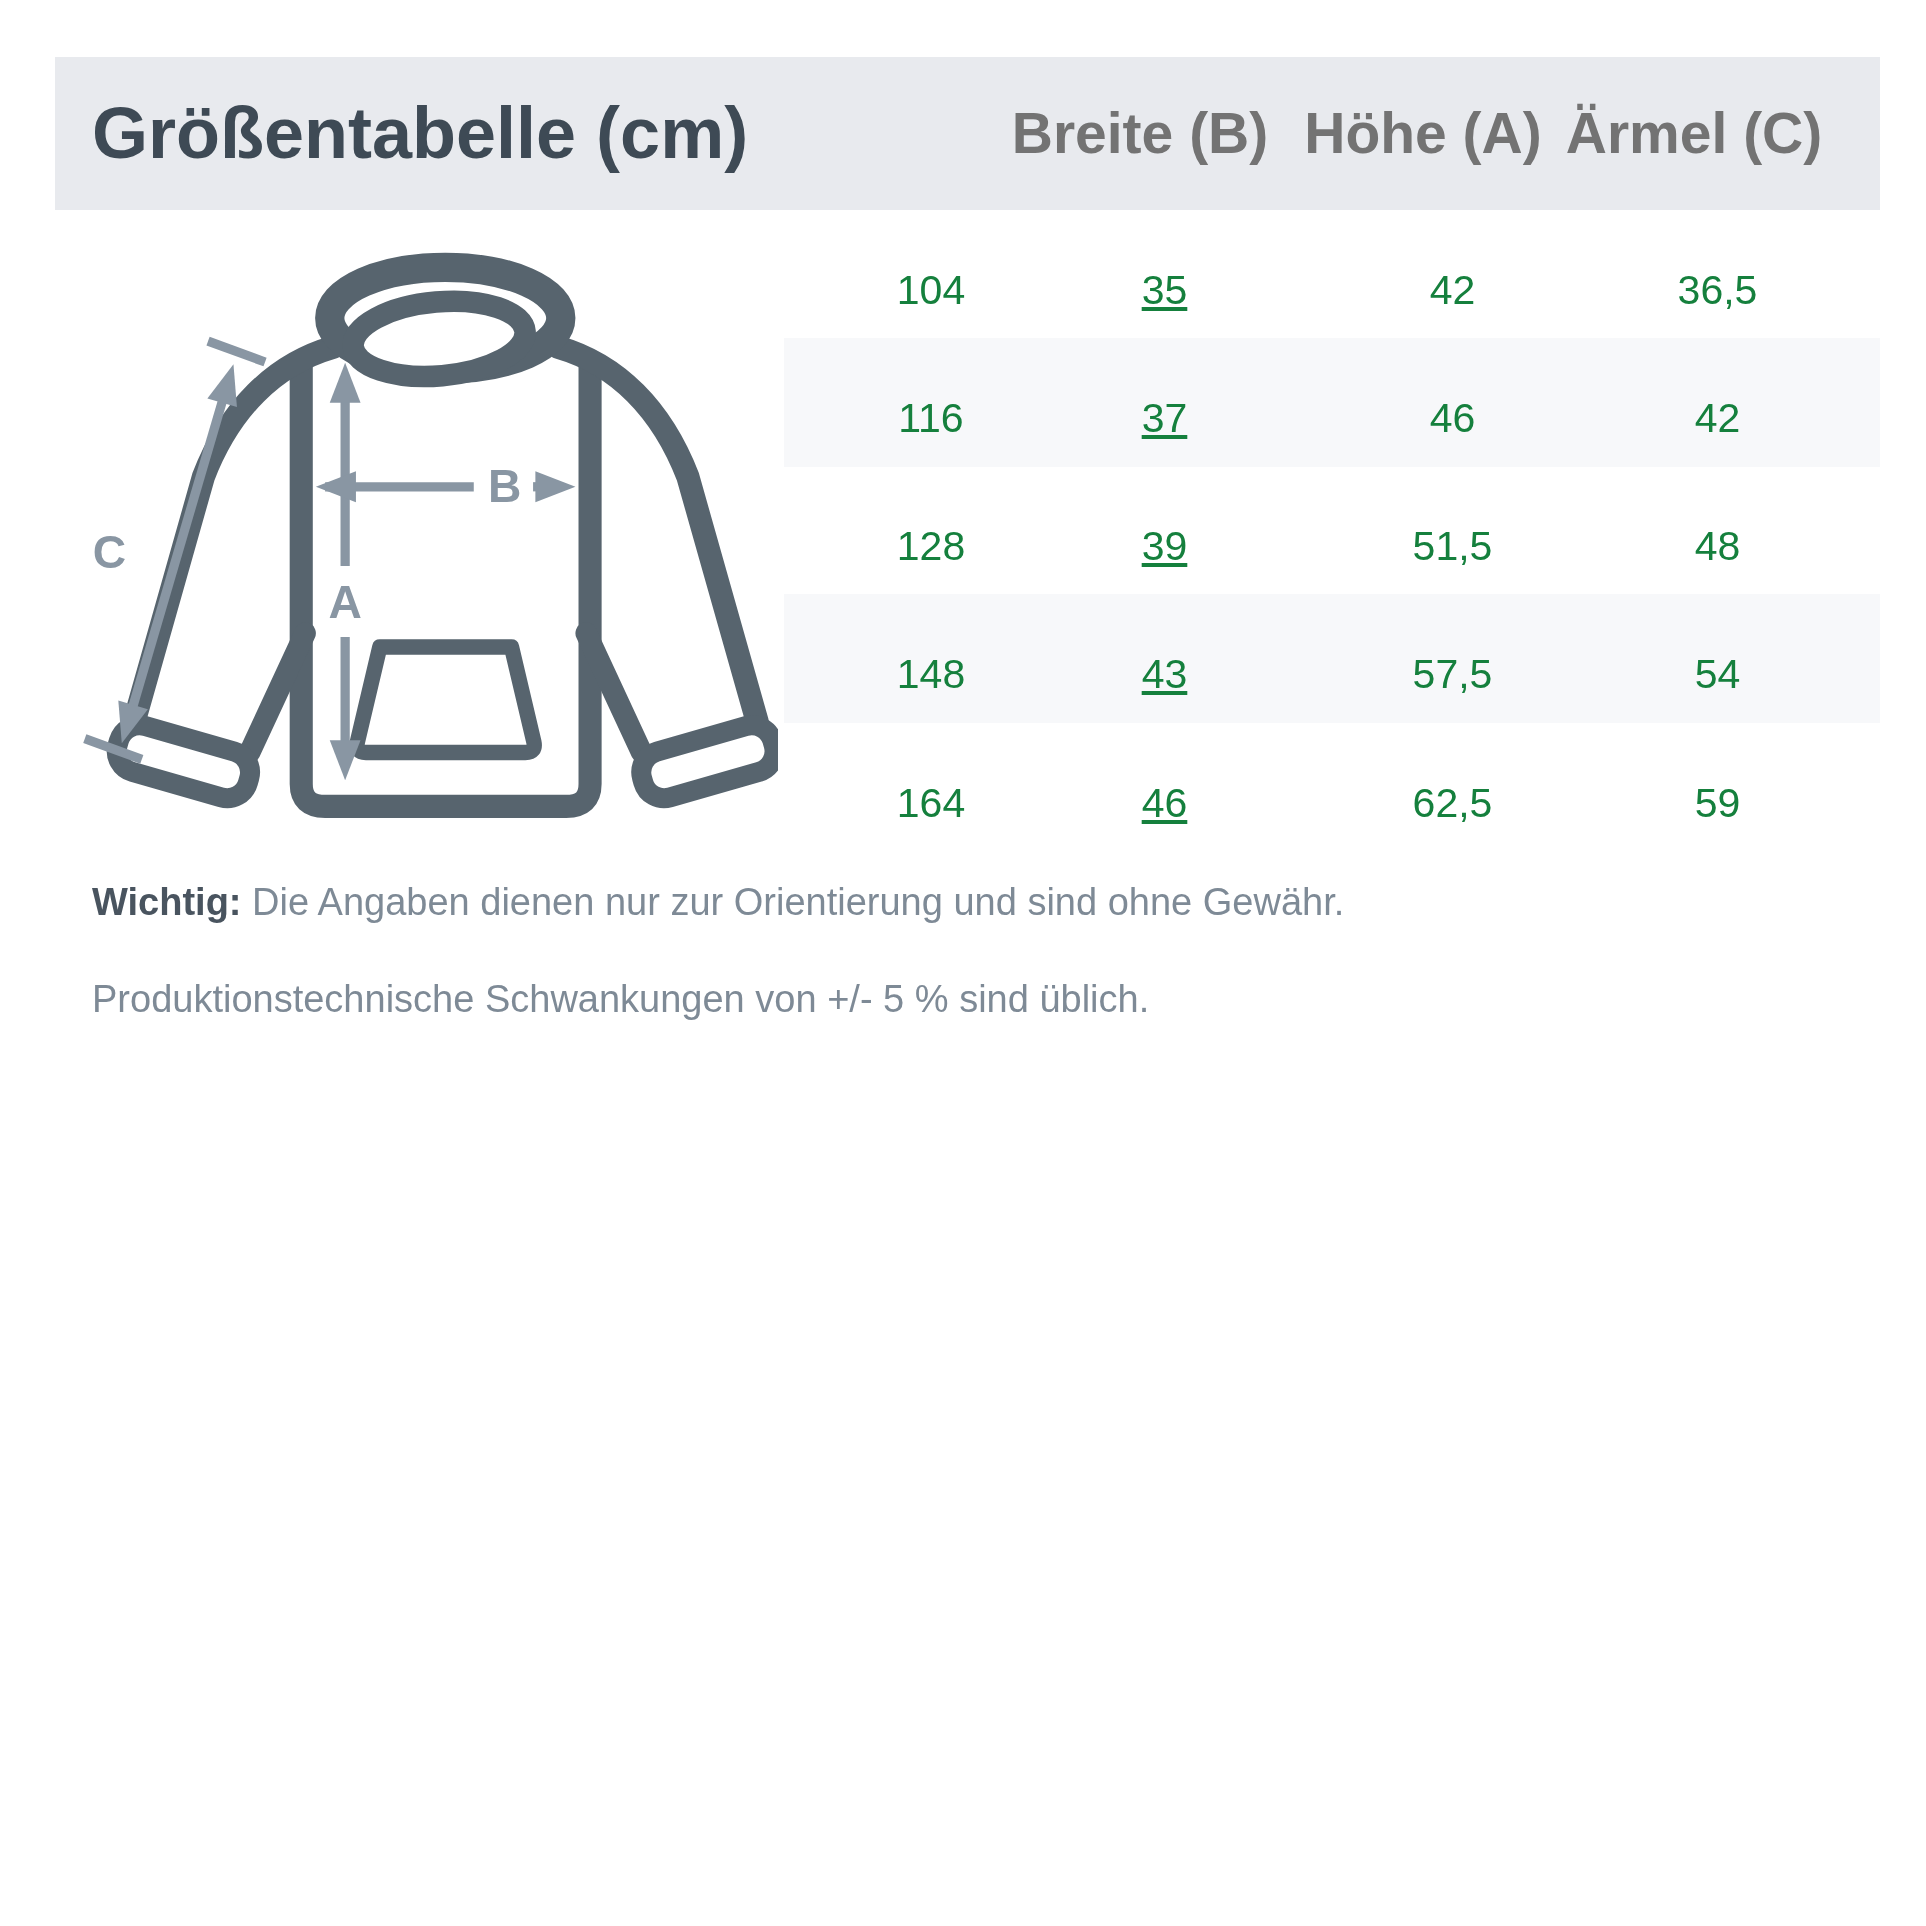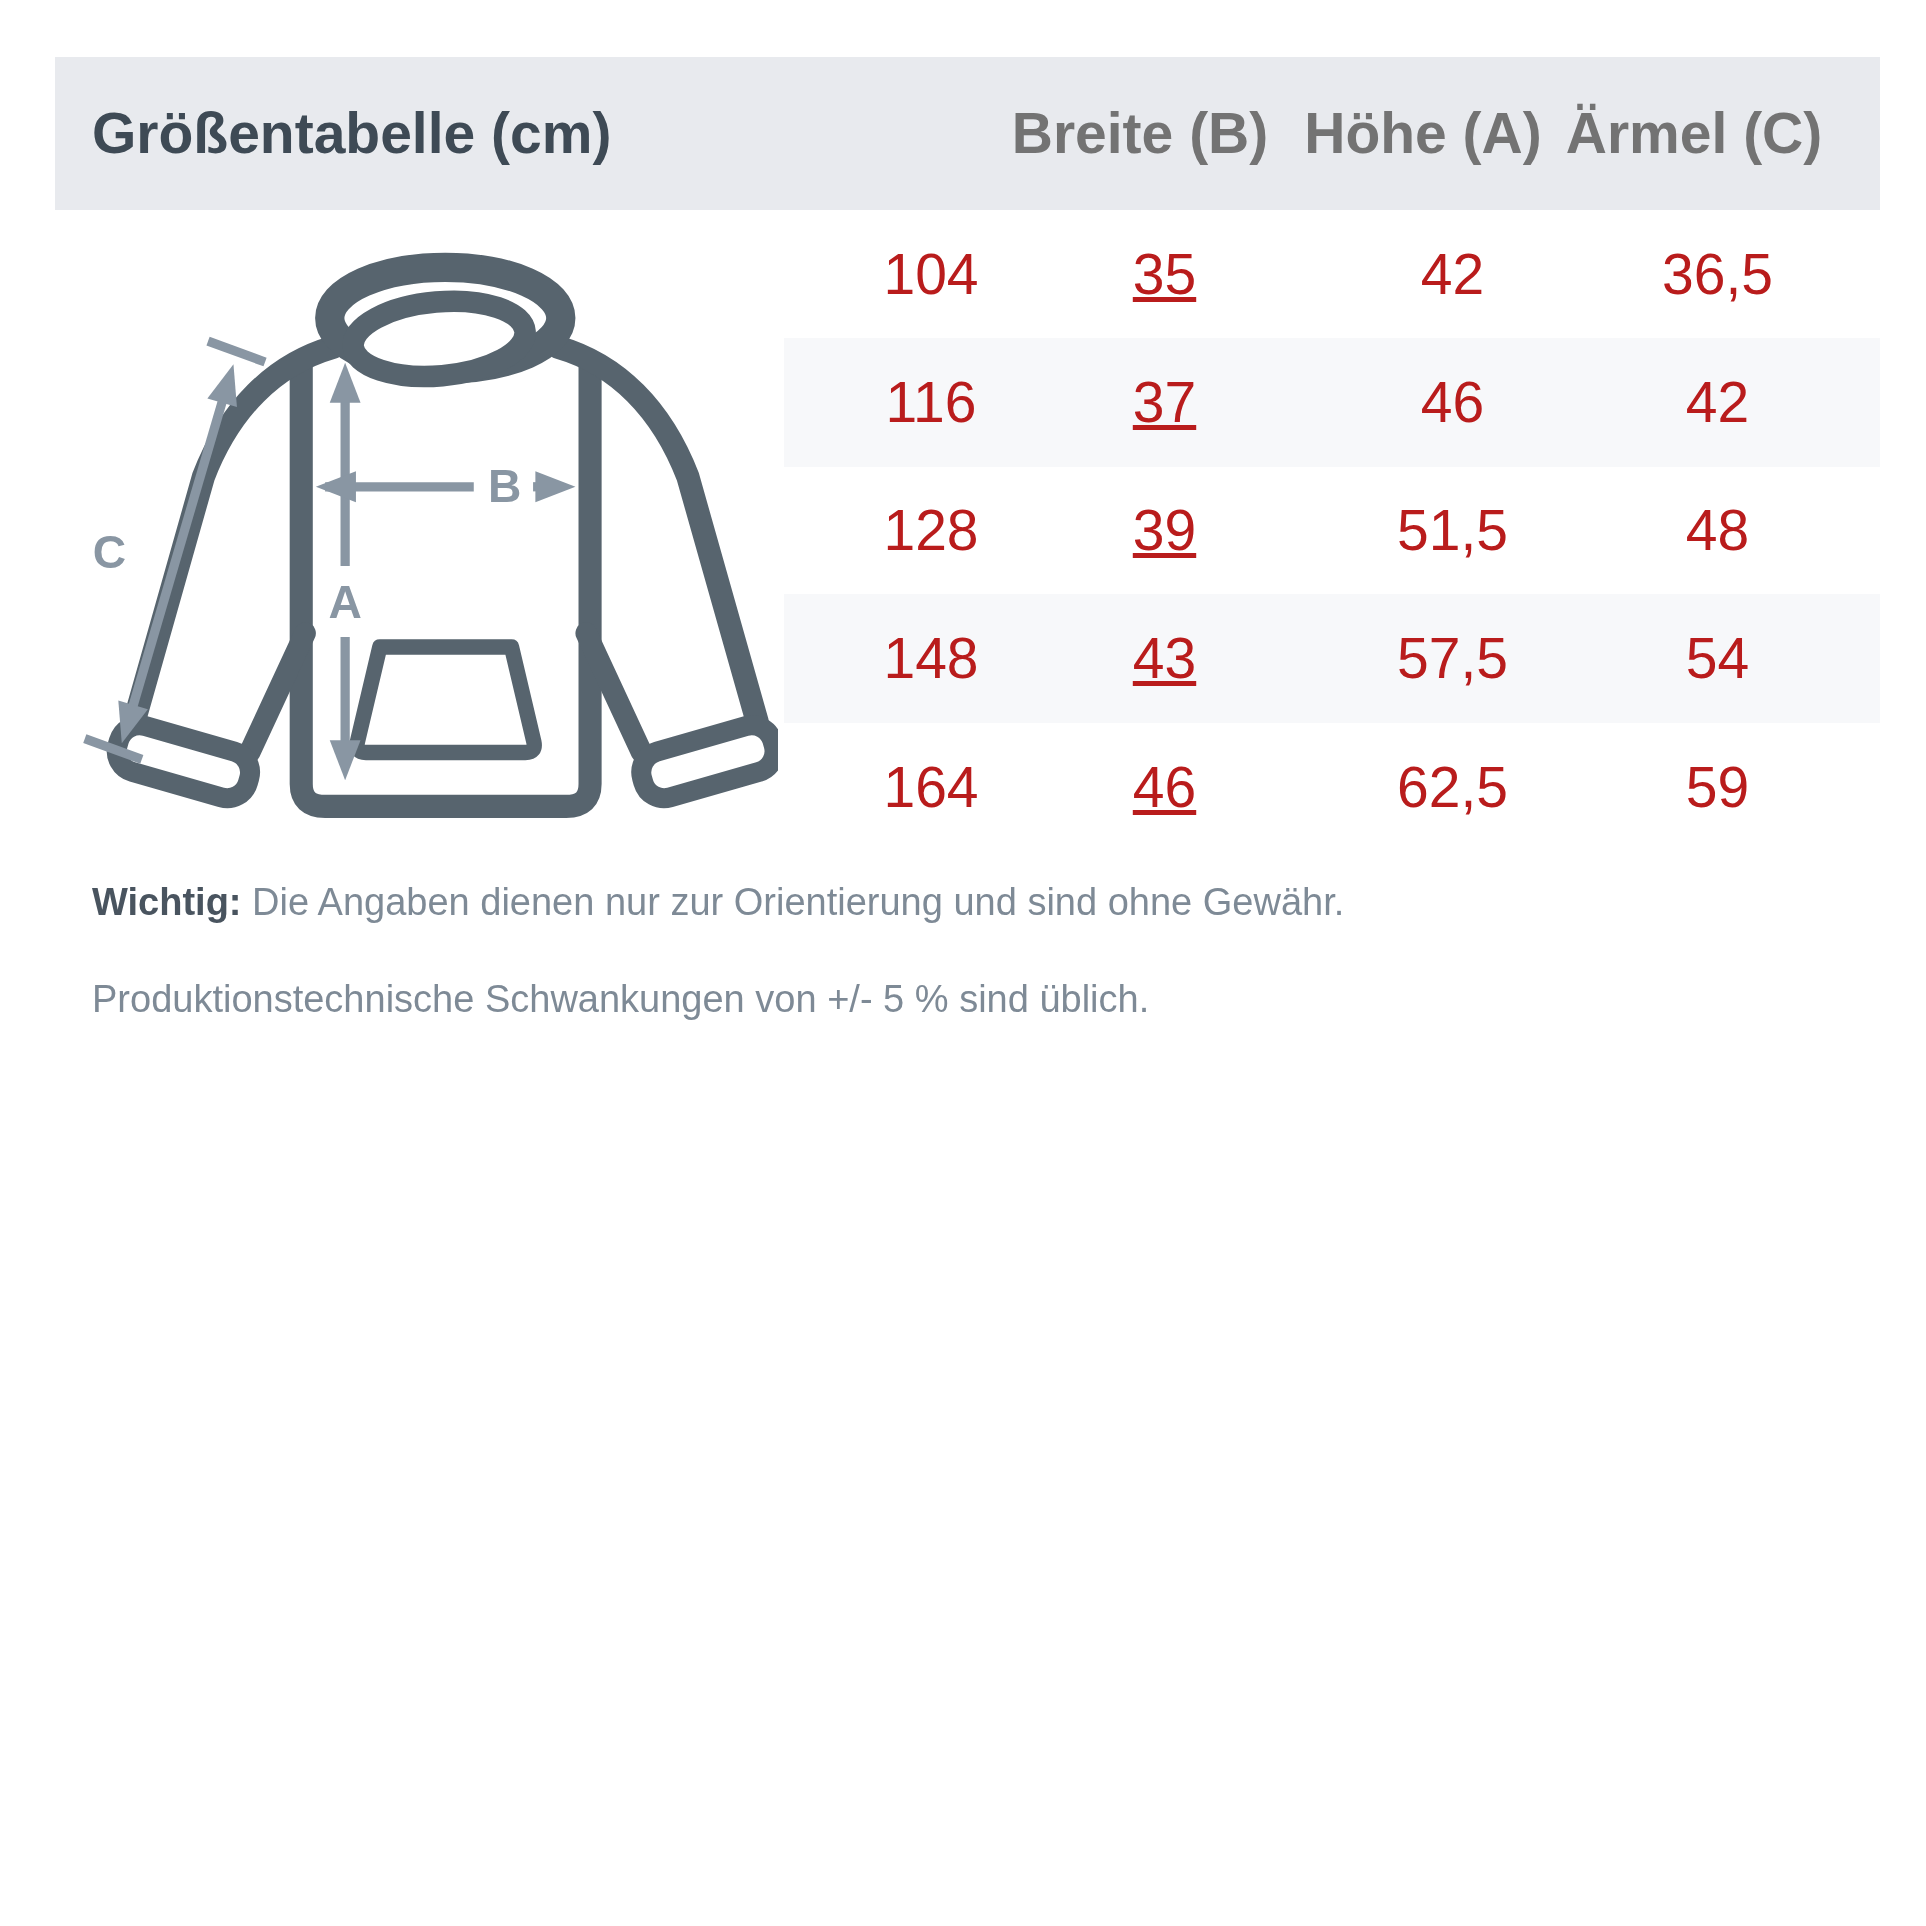--- a/index.html
+++ b/index.html
@@ -2,30 +2,30 @@
 <html style="font-size:12.3px"><head>
 <meta charset="utf-8">
 <style>
   html,body{margin:0;padding:0;background:#ffffff;}
   body{width:1926px;height:1926px;font-family:"Liberation Sans",sans-serif;}
   .canvas{position:relative;width:1926px;height:1926px;background:#ffffff;overflow:hidden;}
 
   
   .band{position:absolute;left:55px;top:57px;width:1825px;height:153px;background:#e8eaee;}
   .band .title{position:absolute;left:37px;top:0;height:153px;line-height:153px;
-    font-size:57px;font-weight:bold;color:#3e4a55;white-space:nowrap;}
+    font-size:72px;font-weight:bold;color:#3e4a55;white-space:nowrap;}
   .band .colhead{position:absolute;top:0;height:153px;line-height:153px;width:432px;
     font-size:57px;font-weight:bold;color:#737373;text-align:center;transform:translateX(-50%);white-space:nowrap;}
   .colhead.c1{left:1085px;} .colhead.c2{left:1368px;} .colhead.c3{left:1639px;}
 
   
   .trow{position:absolute;left:784px;width:1096px;height:129px;}
   .trow.alt{background:#f7f8fa;}
-  .trow .cell{position:absolute;top:0;height:129px;line-height:129px;width:277px;
-    font-size:57px;color:#b91c1c;text-align:center;white-space:nowrap;}
+  .trow .cell{position:absolute;top:16px;height:129px;line-height:129px;width:277px;
+    font-size:41px;color:#15803d;text-align:center;white-space:nowrap;}
   .cell.k0{left:8.5px;} .cell.k1{left:242px;text-decoration:underline;} .cell.k2{left:530px;} .cell.k3{left:795px;}
   .r0{top:210px;} .r1{top:338px;} .r2{top:466px;} .r3{top:594px;} .r4{top:723px;}
 
   
   .diagram{position:absolute;left:54px;top:250px;width:724px;height:586px;}
 
   
   .note{position:absolute;left:92px;top:854px;font-size:38px;line-height:97px;
     color:#7e8a96;white-space:nowrap;}
   .note b{color:#49545f;font-weight:bold;}

